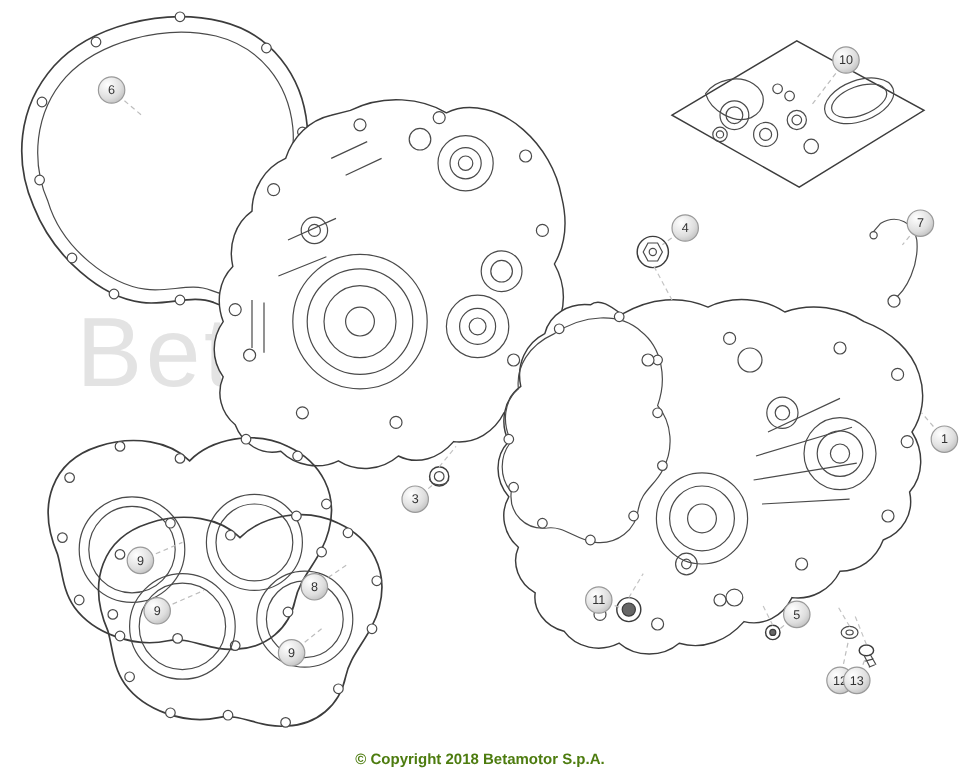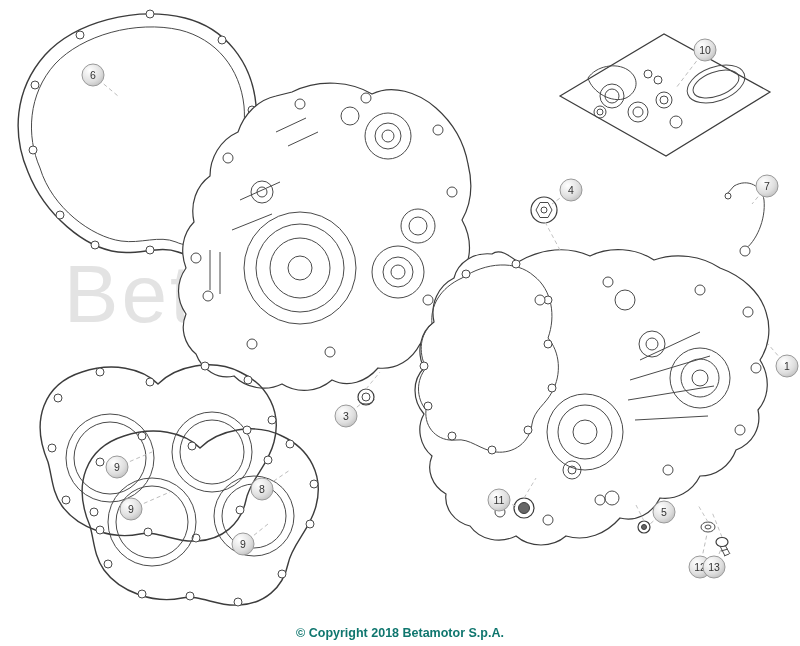--- a/index.html
+++ b/index.html
@@ -11,21 +11,21 @@
   .part{fill:#ffffff;stroke:#3c3c3c;stroke-width:1.2;}
   .detail{fill:none;stroke:#4a4a4a;stroke-width:1;}
   .gasket{fill:none;stroke:#3c3c3c;stroke-width:1.4;}
   .hole{fill:#ffffff;stroke:#4a4a4a;stroke-width:1;}
   .darkfill{fill:#666;stroke:#3c3c3c;stroke-width:1;}
   .leader{stroke:#bdbdbd;stroke-width:1;stroke-dasharray:4 3;}
   .assembly{stroke:#c4c4c4;stroke-width:1;stroke-dasharray:4 3;fill:none;}
   .balloon{stroke:#9a9a9a;stroke-width:1;}
   .balloon-num{font-family:"Liberation Sans",sans-serif;font-size:10.5px;fill:#333;}
   .copyright{position:absolute;left:0;right:0;bottom:6px;text-align:center;
-             font-size:12.5px;font-weight:bold;color:#0f766e;}
+             font-size:12.5px;font-weight:bold;color:#4d7c0f;}
 </style>
 </head>
 <body>
 
 <div class="stage">
   <svg width="800" height="646" viewBox="0 0 800 646">
     <defs>
       <radialGradient id="balloonGrad" cx="35%" cy="30%" r="80%">
         <stop offset="0%" stop-color="#ffffff"></stop>
         <stop offset="65%" stop-color="#dedede"></stop>

